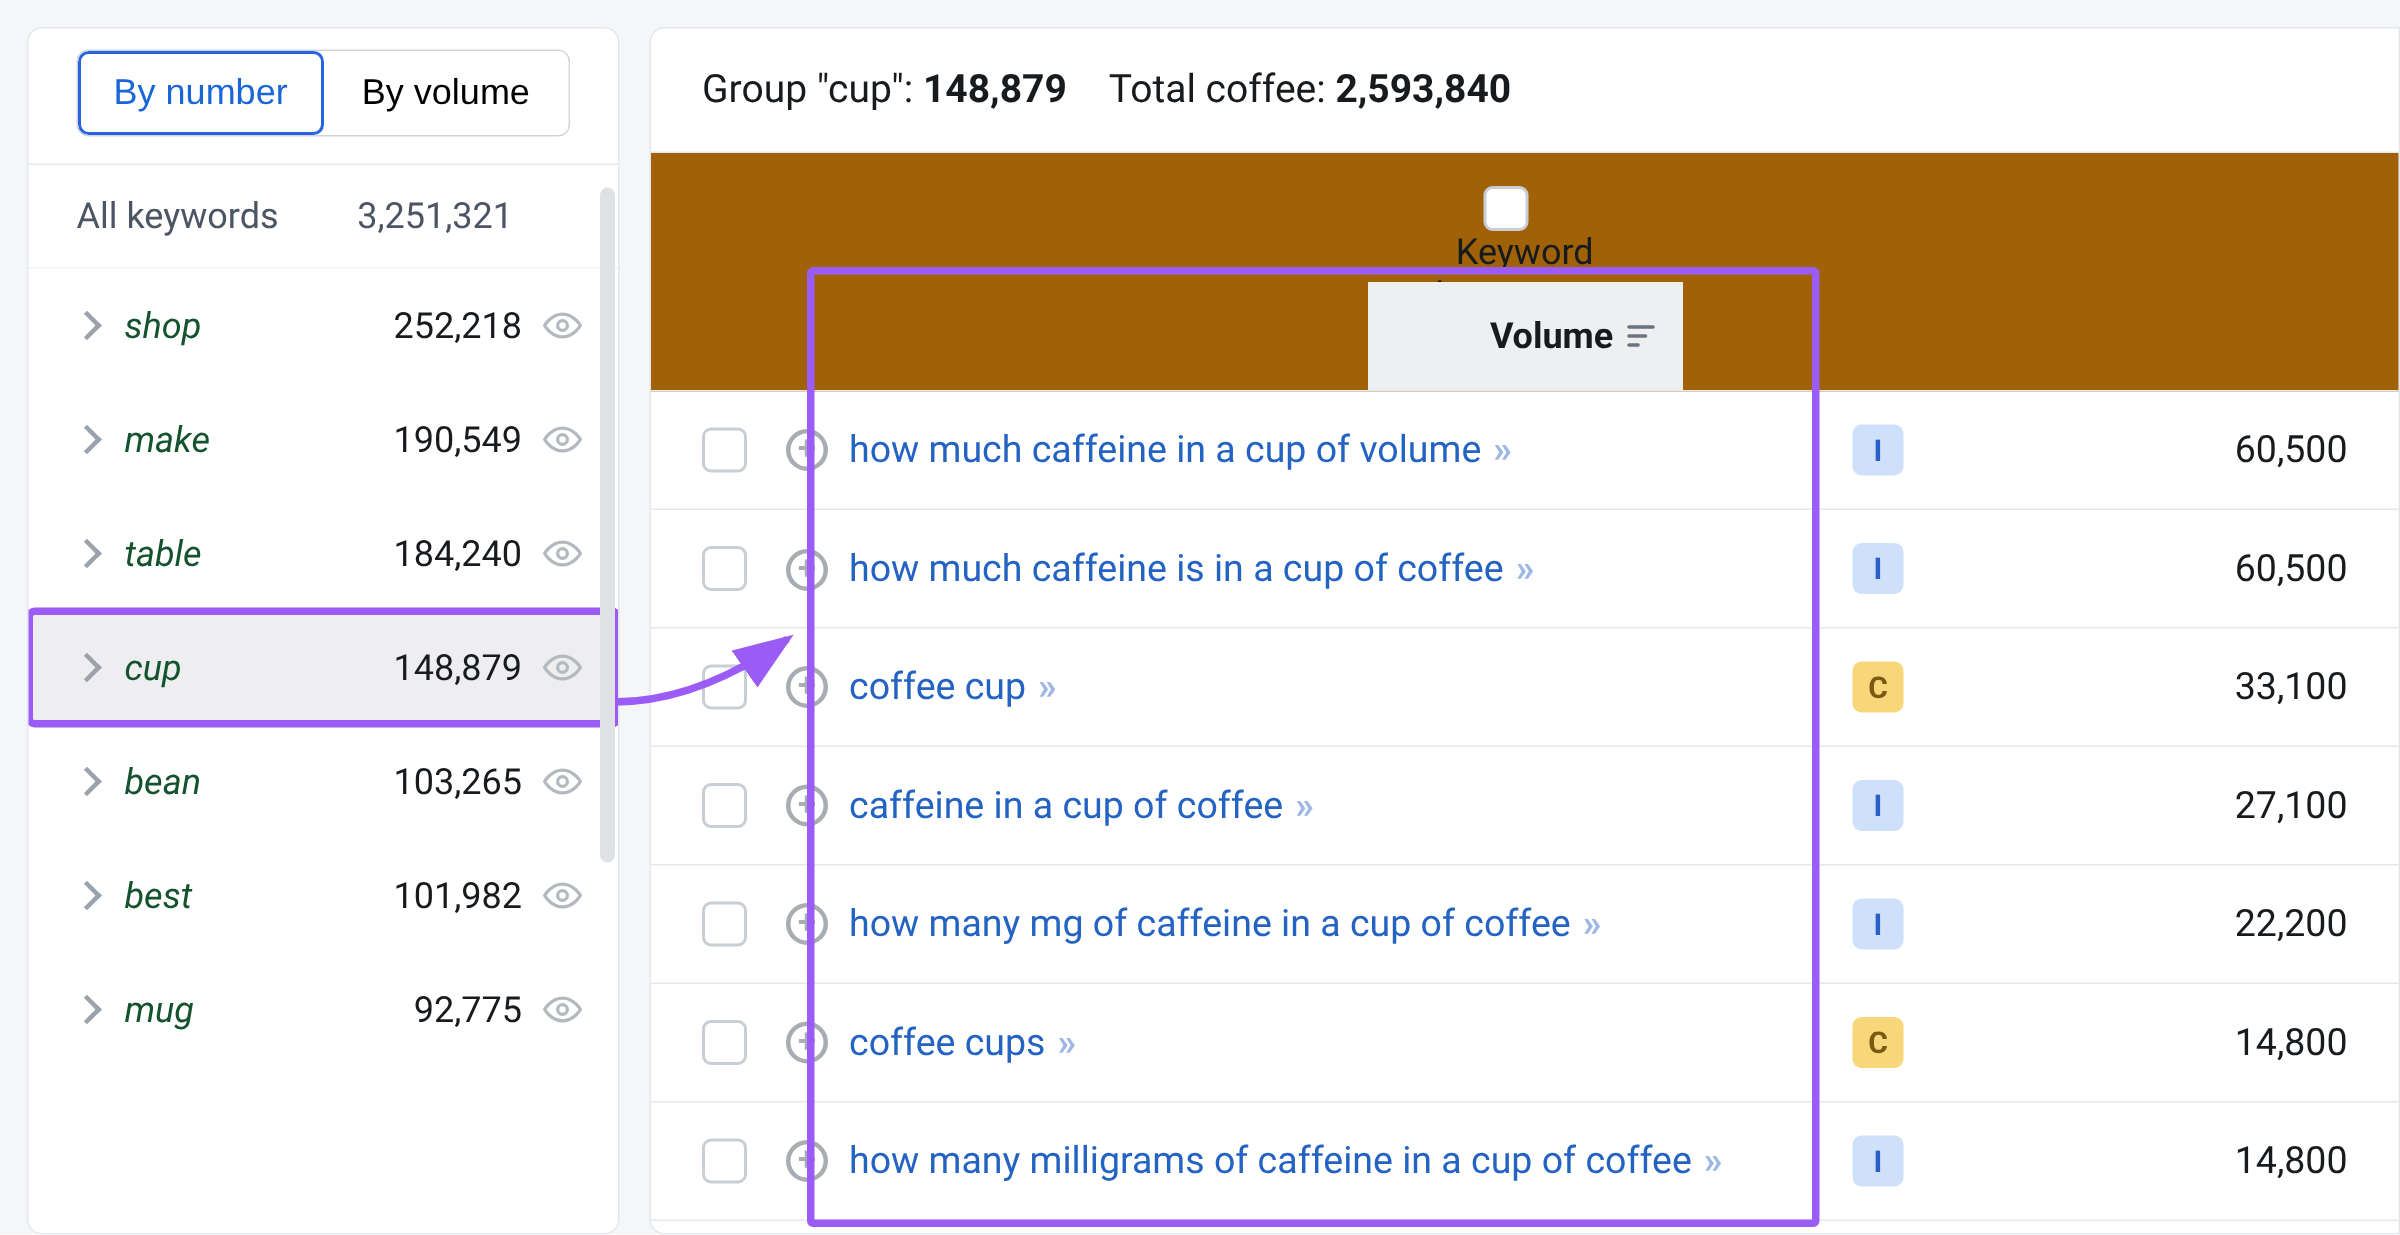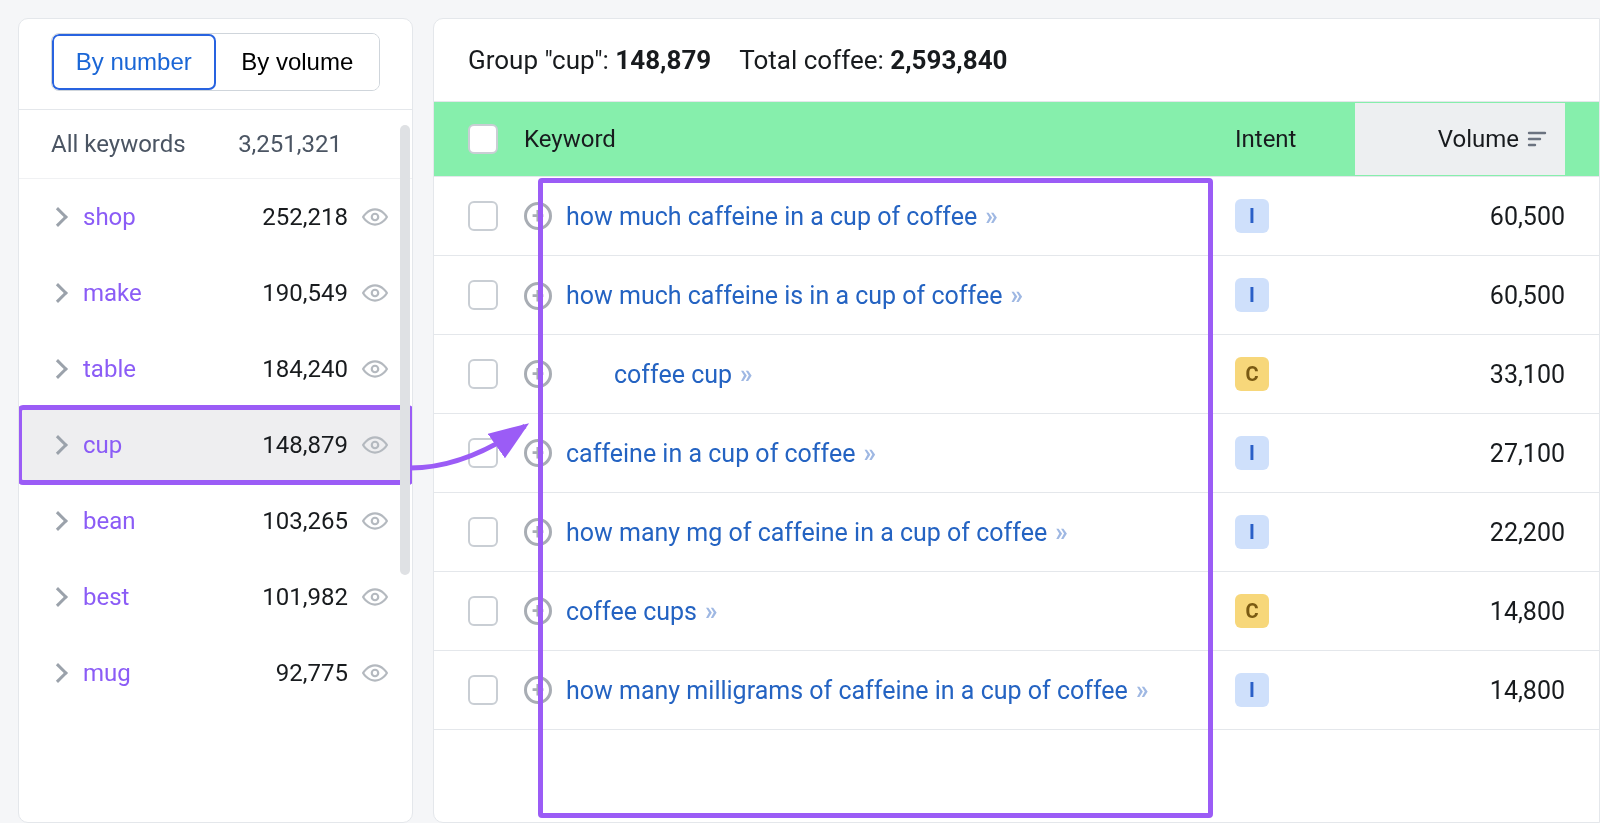--- a/index.html
+++ b/index.html
@@ -80,21 +80,21 @@
     outline-offset: -3px;
     border-radius: 4px;
   }
   .kw-row .chev {
     width: 14px; height: 14px;
     border-right: 3px solid #9ba2ab;
     border-bottom: 3px solid #9ba2ab;
     transform: rotate(-45deg);
     margin-right: 18px;
   }
-  .kw-row .label { color: #8b5cf6; }
+  .kw-row .label { color: #14532d; font-style: italic; }
   .kw-row .num { margin-left: auto; color: #181b1e; }
   .kw-row .eye { margin-left: 14px; color: #aeb3ba; display:flex; }
   .scrollbar-fake {
     position: absolute;
     right: 2px; top: 106px;
     width: 10px; height: 450px;
     background: #dfe1e4;
     border-radius: 5px;
   }
   
@@ -113,30 +113,31 @@
     color: #181b1e;
     border-bottom: 1px solid #e4e7eb;
     display: flex;
     gap: 28px;
     flex-wrap: wrap;
   }
   .summary b { font-weight: 700; }
   .thead {
     display: flex;
     align-items: center;
-    background: #86efac;
+    background: #a16207;
     border-bottom: 1px solid #e4e7eb;
     padding: 22px 34px;
     font-size: 24px;
     color: #181b1e;
+    flex-direction: column;
   }
   .col-chk { width: 56px; display:flex; }
   .col-kw  { flex: 1; }
   .col-intent { width: 120px; text-align: left; }
-  .col-vol { width: 210px; text-align: right; background:#edeff1; margin:-22px 0; padding:22px 18px 22px 0; display:flex; justify-content:flex-end; align-items:center; gap:8px;}
+  .col-vol { width: 210px; text-align: right; background:#edeff1; margin:-22px 0; padding:22px 18px 22px 0; display:flex; justify-content:flex-end; align-items:center; gap:8px;font-weight:bold;}
   .sort-icon svg { display:block; }
   .rows { flex:1; overflow:hidden; position:relative; }
   .row {
     display: flex;
     align-items: center;
     padding: 22px 34px;
     border-bottom: 1px solid #e4e7eb;
     font-size: 25px;
   }
   .chk {
@@ -307,41 +308,41 @@
       </div>
     </div>
 
     <div class="rows" id="rows">
         <div class="row">
           <div class="col-chk">
             <span class="chk"></span>
           </div>
           <div class="col-kw" style="display:flex;align-items:flex-start;">
             <span class="plus-circ"></span>
-            <span><span class="kw-link">how much caffeine in a cup of coffee</span><span class="dbl-chev">»</span></span>
+            <span><span class="kw-link">how much caffeine in a cup of volume</span><span class="dbl-chev">»</span></span>
           </div>
           <div class="col-intent"><span class="intent-badge intent-I">I</span></div>
           <div class="col-vol">60,500</div>
         </div>
         <div class="row">
           <div class="col-chk">
             <span class="chk"></span>
           </div>
           <div class="col-kw" style="display:flex;align-items:flex-end;">
             <span class="plus-circ"></span>
             <span><span class="kw-link">how much caffeine is in a cup of coffee</span><span class="dbl-chev">»</span></span>
           </div>
           <div class="col-intent"><span class="intent-badge intent-I">I</span></div>
           <div class="col-vol">60,500</div>
         </div>
         <div class="row">
           <div class="col-chk">
             <span class="chk"></span>
           </div>
-          <div class="col-kw" style="display:flex;align-items:flex-start;gap:48px;">
+          <div class="col-kw" style="display:flex;align-items:flex-start;">
             <span class="plus-circ"></span>
             <span><span class="kw-link">coffee cup</span><span class="dbl-chev">»</span></span>
           </div>
           <div class="col-intent"><span class="intent-badge intent-C">C</span></div>
           <div class="col-vol">33,100</div>
         </div>
         <div class="row">
           <div class="col-chk">
             <span class="chk"></span>
           </div>

